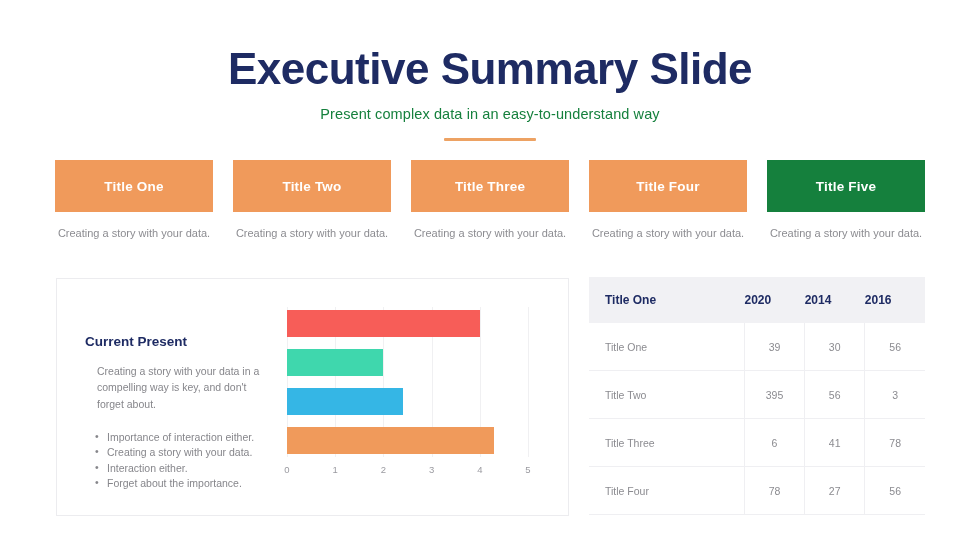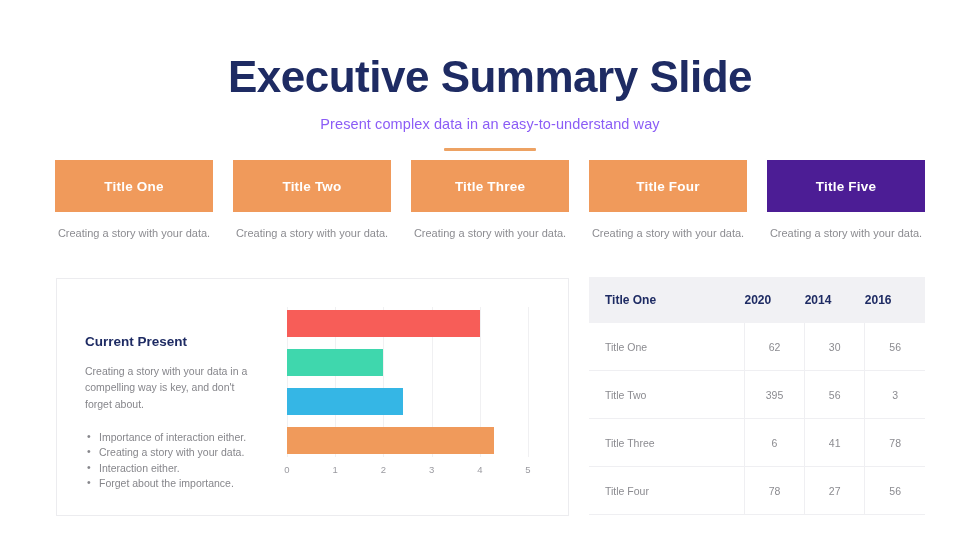--- a/index.html
+++ b/index.html
@@ -19,25 +19,25 @@
   .slide-header {
     text-align: center;
     padding-top: 38px;
   }
   .slide-title {
     font-size: 44px;
     font-weight: bold;
     color: #1e2b63;
     letter-spacing: -0.5px;
     line-height: 1.05;
-    margin: 16px;
+    margin: 8px;
   }
   .slide-subtitle {
     font-size: 14.5px;
-    color: #8b5cf6;
+    color: #15803d;
     margin-top: 14px;
     letter-spacing: 0.1px;
   }
   .accent-rule {
     width: 92px;
     height: 3px;
     background: #eda263;
     margin: 16px auto 0 auto;
     border-radius: 1px;
   }
@@ -96,25 +96,25 @@
     font-size: 13.5px;
     font-weight: bold;
     color: #1e2b63;
     margin: 0 0 14px 0;
   }
   .panel-paragraph {
     font-size: 10.5px;
     line-height: 1.55;
     color: #86868b;
     width: 176px;
-    margin: 0 0 18px 0;
+    margin: 0 0 18px 12px;
   }
   .panel-bullets {
     list-style: none;
-    margin: 0;
+    margin: 8px;
     padding: 0;
   }
   .panel-bullets li {
     font-size: 10.5px;
     line-height: 1.48;
     color: #86868b;
     padding-left: 14px;
     position: relative;
   }
   .panel-bullets li::before {
@@ -258,21 +258,21 @@
   </div>
 
   <div class="info-card">
     <div class="card-banner" style="background: rgb(240, 154, 91);">
       <span class="card-banner-label">Title Four</span>
     </div>
     <div class="card-desc">Creating a story with your data.</div>
   </div>
 
   <div class="info-card">
-    <div class="card-banner" style="background: #4c1d95;">
+    <div class="card-banner" style="background: #15803d;">
       <span class="card-banner-label">Title Five</span>
     </div>
     <div class="card-desc">Creating a story with your data.</div>
   </div>
 
 </div>
 
 <div class="chart-panel">
 
   <div class="panel-left">
@@ -335,21 +335,21 @@
       <tr>
         <th class="label-col">Title One</th>
         <th>2020</th>
         <th>2014</th>
         <th>2016</th>
       </tr>
     </thead>
     <tbody>
       <tr>
         <td class="label-col">Title One</td>
-        <td>62</td>
+        <td>39</td>
         <td>30</td>
         <td>56</td>
       </tr>
       <tr>
         <td class="label-col">Title Two</td>
         <td>395</td>
         <td>56</td>
         <td>3</td>
       </tr>
       <tr>

